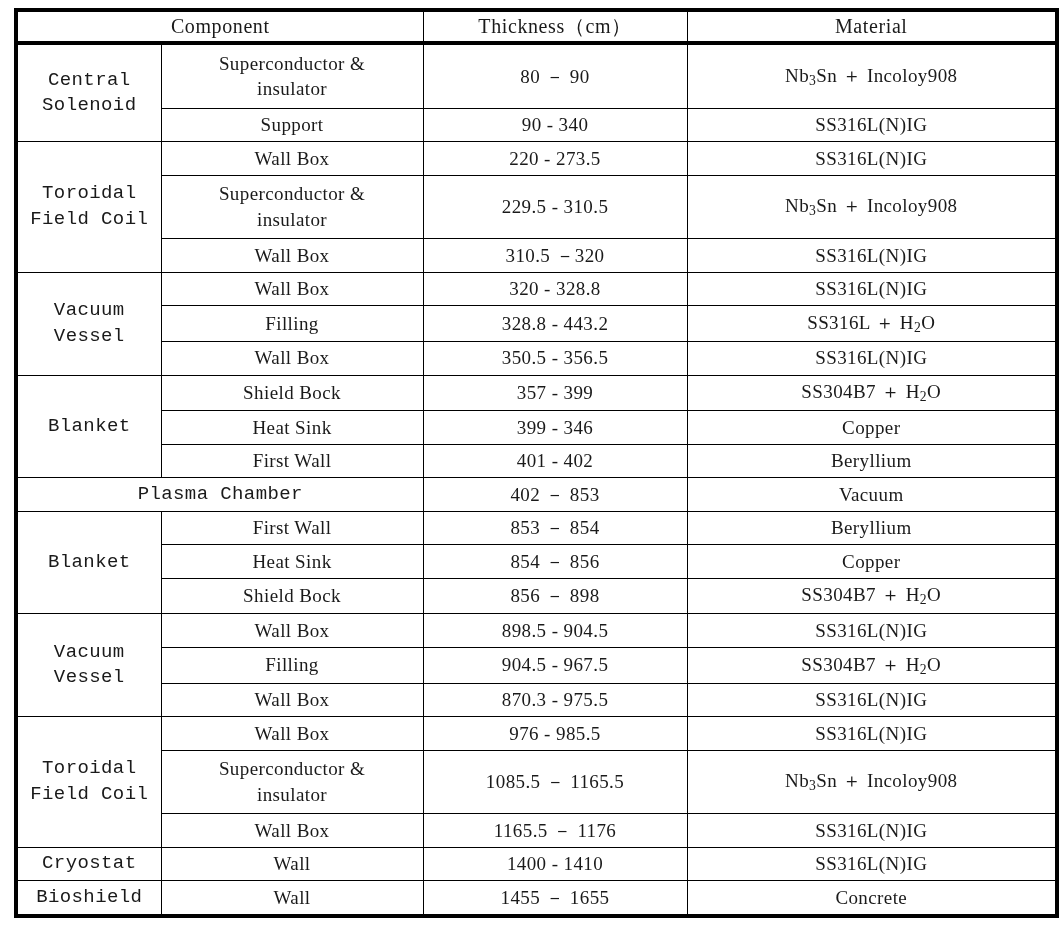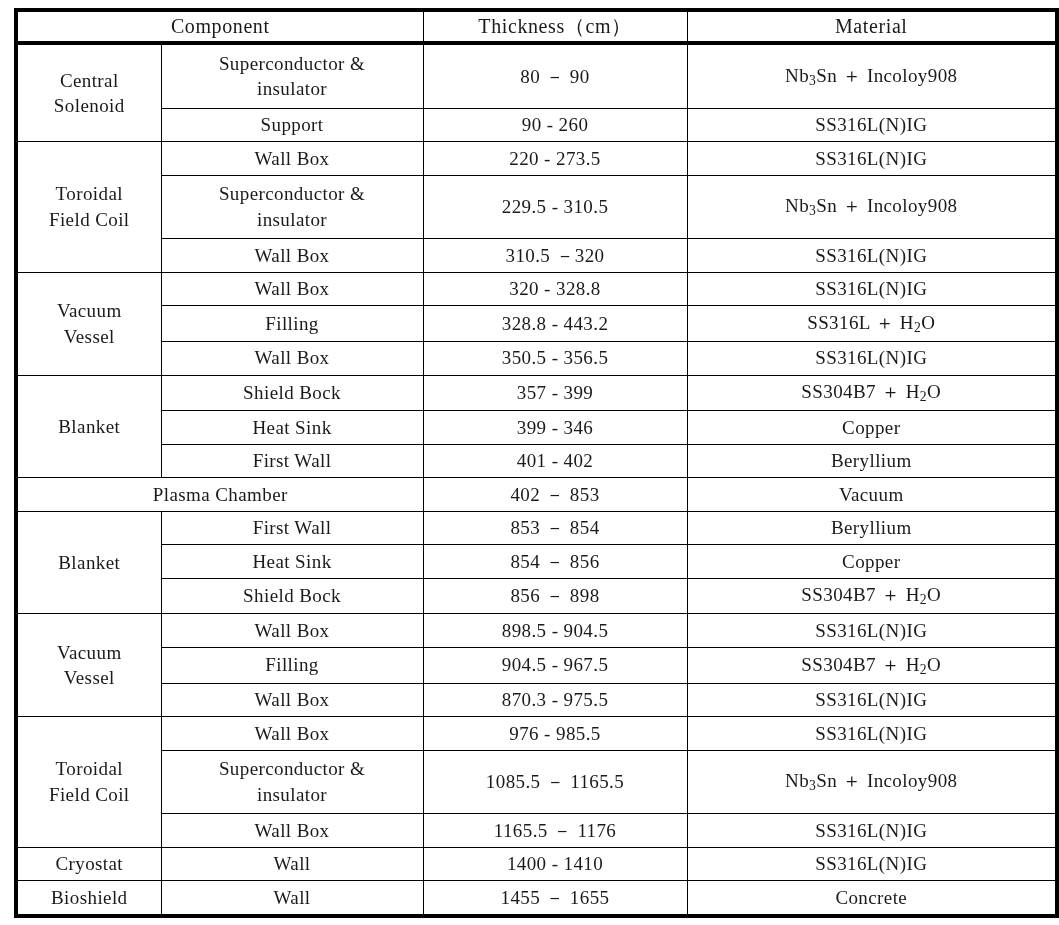--- a/index.html
+++ b/index.html
@@ -69,21 +69,21 @@
   }
 
   
   td.group-name {
     border-right: 1px dashed #000;
     border-left: none;
   }
   td.part-cell { border-left: none; }
 
   
-  td.edge-left  { border-left: none; }
+  td.edge-left  { border-left: none; font-family: Liberation Mono, monospace; }
   td.edge-right { border-right: none; }
 
   .sub { font-size: 0.72em; vertical-align: -0.22em; }
 
   .two-line { line-height: 1.55; }
 
   .nowrap { white-space: nowrap; }
 </style>
 </head>
 <body>
@@ -105,21 +105,21 @@
     </thead>
     <tbody id="table-body">
         <tr class="grp-top">
           <td rowspan="2" class="group-name edge-left"><span>Central</span><br><span>Solenoid</span></td>
           <td class="part-cell two-line"><span>Superconductor  &amp;</span><br><span>insulator</span></td>
           <td class="nowrap">80 － 90</td>
           <td class="edge-right nowrap"><span>Nb</span><span class="sub">3</span><span>Sn ＋ Incoloy908</span></td>
         </tr>
         <tr class="grp-bottom">
           <td class="part-cell">Support</td>
-          <td class="nowrap">90 - 260</td>
+          <td class="nowrap">90 - 340</td>
           <td class="edge-right nowrap">SS316L(N)IG</td>
         </tr>
         <tr class="grp-top">
           <td rowspan="3" class="group-name edge-left"><span>Toroidal</span><br><span>Field Coil</span></td>
           <td class="part-cell">Wall Box</td>
           <td class="nowrap">220 - 273.5</td>
           <td class="edge-right nowrap">SS316L(N)IG</td>
         </tr>
         <tr>
           <td class="part-cell two-line"><span>Superconductor  &amp;</span><br><span>insulator</span></td>

